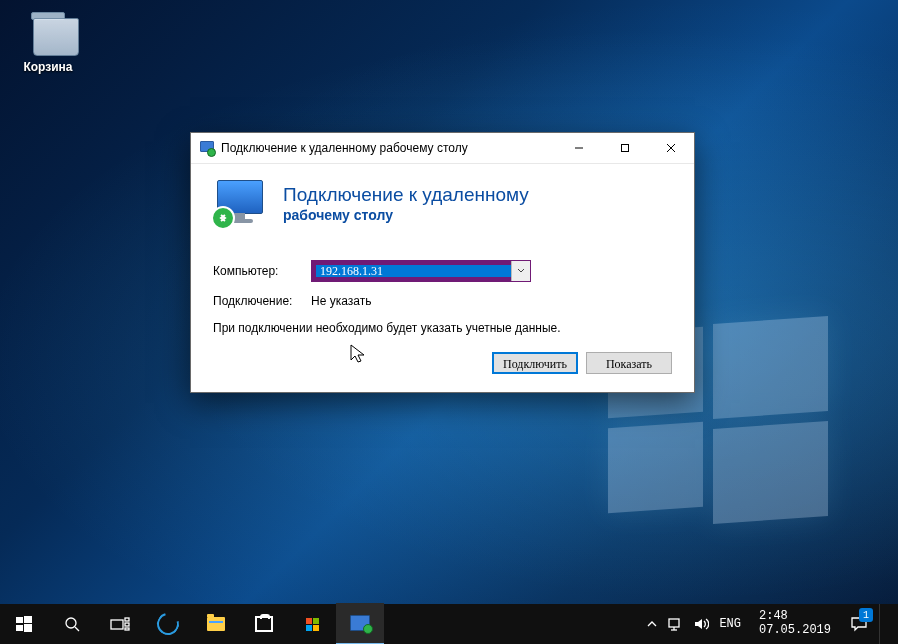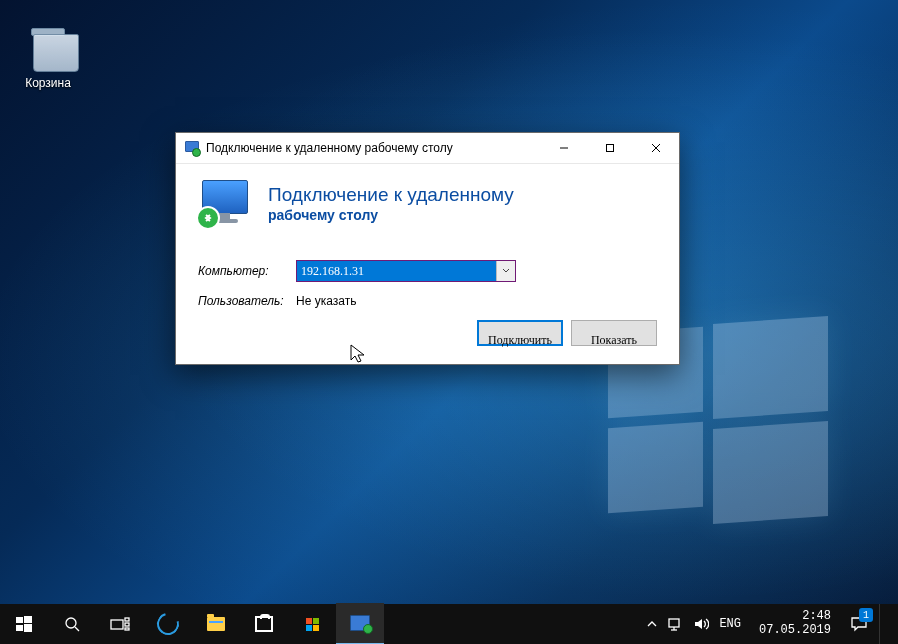--- a/index.html
+++ b/index.html
@@ -12,30 +12,30 @@
   }
   
   .winlogo { position:absolute; right:70px; top:320px; width:220px; height:200px; opacity:0.30; }
   .winlogo .pane { position:absolute; background:#cfe8ff; box-shadow:0 0 30px rgba(140,220,255,0.4); }
   .winlogo .a{ left:0;  top:10px;  width:95px;  height:85px; transform:skewY(-4deg);}
   .winlogo .b{ left:105px;top:0;   width:115px; height:95px; transform:skewY(-4deg);}
   .winlogo .c{ left:0;  top:105px; width:95px;  height:85px; transform:skewY(-4deg);}
   .winlogo .d{ left:105px;top:105px;width:115px; height:95px; transform:skewY(-4deg);}
 
   
-  .dicon { position:absolute; left:12px; top:26px; width:72px; text-align:center; color:#fff; }
+  .dicon { position:absolute; left:12px; top:10px; width:72px; text-align:center; color:#fff;font-weight:bold; }
   .bin { width:42px; height:46px; margin:0 auto 4px; position:relative; }
   .bin .body { position:absolute; left:6px; right:6px; top:8px; bottom:0;
     background:linear-gradient(#dfeaf5,#b6c8da); border:1px solid #6e8aa3; border-radius:2px 2px 4px 4px; opacity:0.9;}
   .bin .lid  { position:absolute; left:4px; right:4px; top:2px; height:6px;
     background:#9db2c6; border:1px solid #6e8aa3; border-radius:2px;}
   .dicon .lbl{ font-size:12px; text-shadow:0 1px 2px #000; }
 
   
-  .win { position:absolute; left:175px; top:132px; width:503px;
+  .win { position:absolute; left:190px; top:132px; width:503px;
     background:#fff; border:1px solid #6a6a6a; box-shadow:0 10px 30px rgba(0,0,0,0.55);}
   .titlebar{ height:30px; display:flex; align-items:center; background:#fff; border-bottom:1px solid #e8e8e8;}
   .titlebar .tico{ width:16px; height:16px; margin:0 6px 0 8px; position:relative;}
   .tico .mon{ position:absolute; left:1px; top:1px; width:12px; height:9px; background:#3a7bd5; border:1px solid #2a5aa0; border-radius:1px;}
   .tico .dot{ position:absolute; right:-1px; bottom:-1px; width:7px; height:7px; background:#2fb44a; border:1px solid #146926; border-radius:50%;}
   .titlebar .ttxt{ flex:1; color:#000; font-size:12px;}
   .titlebar .btns{ display:flex; height:100%;}
   .titlebar .wbtn{ width:46px; display:flex; align-items:center; justify-content:center; color:#222;}
 
   .banner{ display:flex; align-items:center; padding:16px 22px 32px 22px; }
@@ -43,46 +43,46 @@
   .big .screen{ position:absolute; left:4px; top:0; width:44px; height:32px; background:linear-gradient(#4aa0ff,#1f62c0); border:1px solid #1f4e88; border-radius:2px;}
   .big .stand { position:absolute; left:20px; top:33px; width:12px; height:6px; background:#8895a5;}
   .big .base  { position:absolute; left:12px; top:39px; width:28px; height:4px; background:#8895a5; border-radius:2px;}
   .big .badge { position:absolute; left:-2px; bottom:-2px; width:20px; height:20px; background:#2fb44a; border:2px solid #fff; border-radius:50%; display:flex; align-items:center; justify-content:center;}
   .big .badge svg{stroke:#fff;}
   .banner h1{ margin:0; font-weight:400; color:#0b4da2; font-size:19px; line-height:1.2;}
   .banner h1 b{ display:block; font-weight:700; font-size:14px;}
 
   .body{ padding:0 22px 18px 22px; font-size:12px; color:#000;}
   .row{ display:flex; align-items:center; margin-bottom:12px;}
-  .row .lab{ width:98px;font-style:italic;}
+  .row .lab{ width:98px;}
   .combo{ position:relative; width:220px;}
-  .combo input{ width:100%; box-sizing:border-box; height:22px; border:1px solid #701a75; padding:2px 22px 2px 4px; font:12px "Segoe UI"; color:#fff; background:#0078d7;}
+  .combo input{ width:100%; box-sizing:border-box; height:22px; border:5px solid #701a75; padding:2px 22px 2px 4px; font:12px "Segoe UI"; color:#fff; background:#0078d7;}
   .combo input::selection{ background:#0078d7; color:#fff;}
   .combo .dd{ position:absolute; right:1px; top:1px; bottom:1px; width:18px; background:#efefef; border-left:1px solid #bbb; display:flex; align-items:center; justify-content:center;}
   .hint{ margin:4px 0 16px; line-height:1.35;}
 
   .footer{ display:flex; align-items:center;}
   .expander{ display:flex; align-items:center; gap:6px; cursor:default;}
   .circ{ width:16px;height:16px;border:1px solid #5a7ea8;border-radius:50%;display:flex;align-items:center;justify-content:center;background:#fff;}
   .spacer{flex:1;}
-  .btn{ min-width:86px; height:22px; border:1px solid #adadad; background:#e1e1e1; font:12px "Segoe UI"; padding:12px 10px;}
+  .btn{ min-width:86px; height:22px; border:1px solid #adadad; background:#e1e1e1; font:12px "Segoe UI"; padding:4px 10px;}
   .btn.primary{ border:1px solid #0078d7; box-shadow:inset 0 0 0 1px #0078d7;}
   .btn + .btn{ margin-left:8px;}
 
   .cursor{ position:absolute; left:350px; top:344px; pointer-events:none;}
 
   
   .taskbar{ position:absolute; left:0; right:0; bottom:0; height:40px; background:#101010; display:flex; color:#fff; font-size:12px;}
   .tb-left{ display:flex; align-items:center;}
   .tbtn{ width:48px; height:40px; display:flex; align-items:center; justify-content:center;}
   .tbtn.start svg rect{ fill:#fff;}
   .tbtn.active{ background:#2a2a2a; border-bottom:2px solid #76b9ed;}
   .tb-right{ margin-left:auto; display:flex; align-items:center; padding-right:12px;font-family:Liberation Mono, monospace;}
   .tray{ display:flex; align-items:center; gap:10px; padding:0 10px;}
-  .clock{ text-align:right; line-height:1.15; padding:0 8px;}
+  .clock{ line-height:1.15; padding:0 8px;}
   .notif{ width:40px; height:40px; display:flex; align-items:center; justify-content:center; position:relative;}
   .notif .badge{ position:absolute; top:4px; right:6px; background:#0078d7; color:#fff; font-size:10px; width:14px; height:14px; border-radius:3px; display:flex; align-items:center; justify-content:center;}
   .showdesk{ width:6px; height:40px; border-left:1px solid #333;}
   .edge-ico{ width:18px;height:18px;border:2px solid #2a9adf;border-radius:50%;border-top-color:transparent; transform:rotate(30deg);}
   .store-ico{ width:14px;height:12px;border:2px solid #fff; position:relative;}
   .store-ico:before{content:"";position:absolute;left:3px;top:-4px;width:6px;height:3px;border:2px solid #fff;border-bottom:none;border-radius:3px 3px 0 0;}
   .store-tiles{display:grid;grid-template-columns:6px 6px;grid-template-rows:6px 6px;gap:1px;}
   .store-tiles span:nth-child(1){background:#f25022;} .store-tiles span:nth-child(2){background:#7fba00;}
   .store-tiles span:nth-child(3){background:#00a4ef;} .store-tiles span:nth-child(4){background:#ffb900;}
   .explorer-ico{ width:18px;height:14px;background:#ffcf48;border-radius:1px;position:relative;}
@@ -162,23 +162,24 @@
         <div class="combo">
           <input type="text" value="192.168.1.31" style="">
           <div class="dd">
             <svg width="8" height="6">
                 <polyline points="1,1 4,4 7,1" fill="none" stroke="#444"></polyline>
               </svg>
           </div>
         </div>
       </div>
       <div class="row">
-        <div class="lab">Пользователь:</div>
+        <div class="lab">Подключение:</div>
         <div>Не указать</div>
       </div>
+      <div class="hint">При подключении необходимо будет указать учетные данные.</div>
 
       <div class="footer">
         <div class="spacer"></div>
         <button class="btn primary">Подключить</button>
         <button class="btn">Показать</button>
       </div>
     </div>
   </div>
 
   <svg class="cursor" width="18" height="22">

